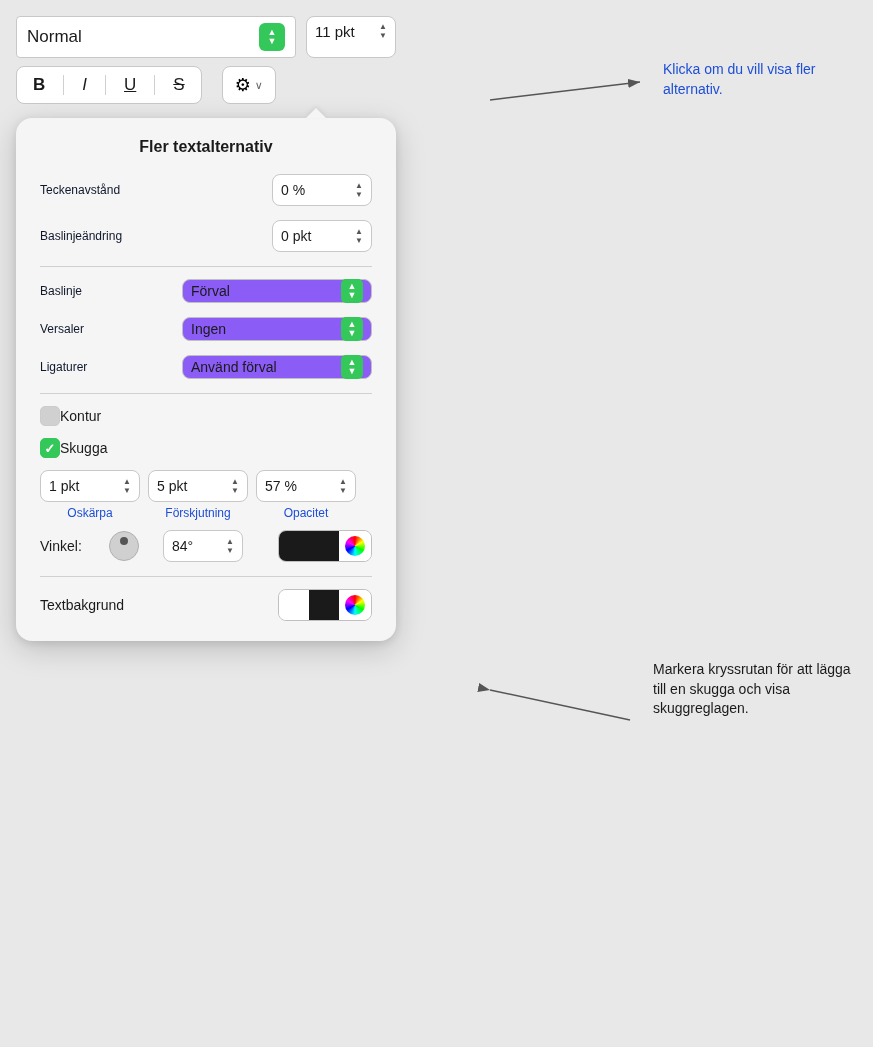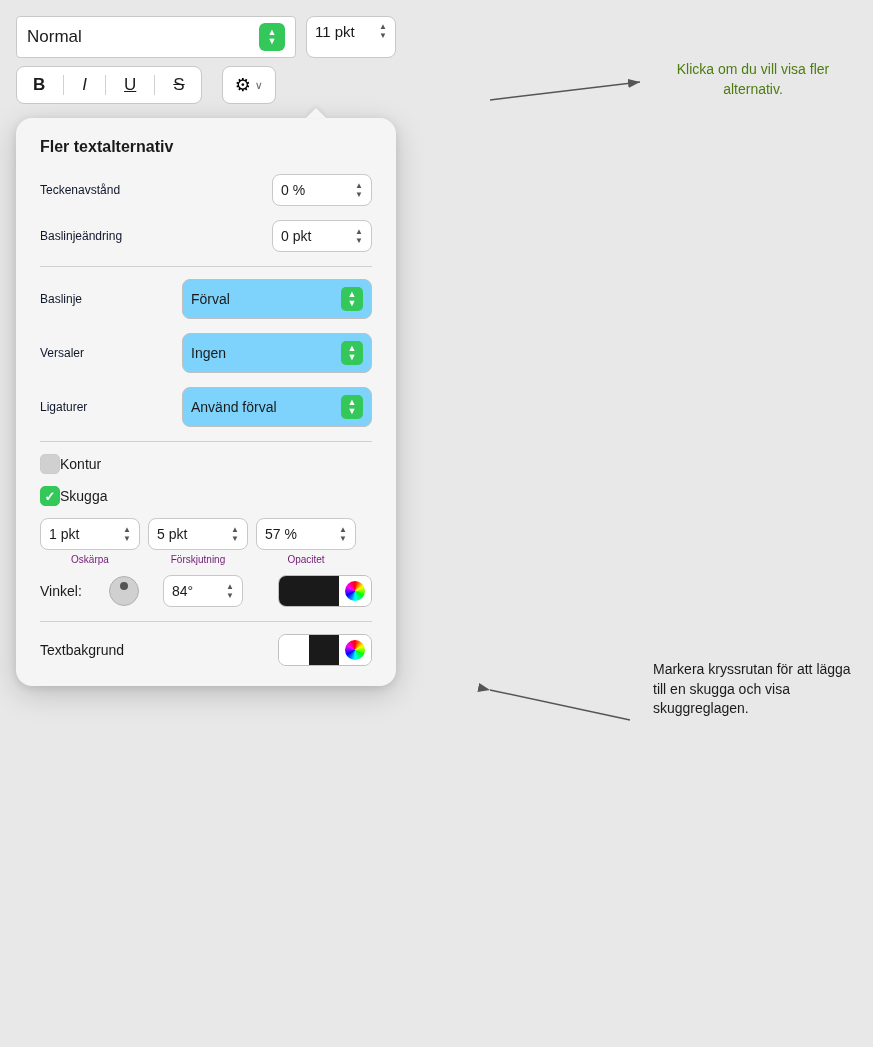--- a/index.html
+++ b/index.html
@@ -145,24 +145,23 @@
       position: absolute;
       top: 60px;
       right: 30px;
       display: flex;
       align-items: flex-start;
       gap: 8px;
     }
 
     .annotation-text {
       font-size: 14px;
-      color: #4d7c0f;
+      color: #1d4ed8;
       max-width: 180px;
       line-height: 1.4;
-      text-align: center;
     }
 
     
     .popup-panel {
       background: #f5f5f5;
       border-radius: 16px;
       padding: 20px 24px;
       width: 380px;
       box-shadow: 0 8px 30px rgba(0,0,0,0.18), 0 2px 8px rgba(0,0,0,0.1);
       margin-top: 6px;
@@ -180,21 +179,21 @@
       border-left: 10px solid transparent;
       border-right: 10px solid transparent;
       border-bottom: 10px solid #f5f5f5;
       filter: drop-shadow(0 -2px 2px rgba(0,0,0,0.08));
     }
 
     .panel-title {
       font-size: 16px;
       font-weight: 700;
       color: #1a1a1a;
-      text-align: left;
+      text-align: center;
       margin-bottom: 18px;
     }
 
     .panel-row {
       display: flex;
       align-items: center;
       justify-content: space-between;
       margin-bottom: 14px;
     }
 
@@ -231,26 +230,26 @@
     .mini-arrow {
       font-size: 8px;
       color: #555;
       line-height: 1;
     }
 
     .dropdown-control {
       display: flex;
       align-items: center;
       justify-content: space-between;
-      background: #7dd3fc;
+      background: #8b5cf6;
       border: 1px solid #c0c0c0;
       border-radius: 8px;
       padding: 8px 8px;
       width: 190px;
-      height: 40px;
+      height: 24px;
       cursor: pointer;
     }
 
     .dropdown-text {
       font-size: 14px;
       color: #1a1a1a;
     }
 
     .dropdown-stepper {
       background: #34c759;
@@ -315,22 +314,22 @@
     }
 
     .shadow-item {
       display: flex;
       flex-direction: column;
       align-items: center;
       gap: 4px;
     }
 
     .shadow-item-label {
-      font-size: 10px;
-      color: #701a75;
+      font-size: 12px;
+      color: #1d4ed8;
       text-align: center;
     }
 
     
     .angle-row {
       display: flex;
       align-items: center;
       gap: 24px;
       margin-bottom: 14px;
     }

